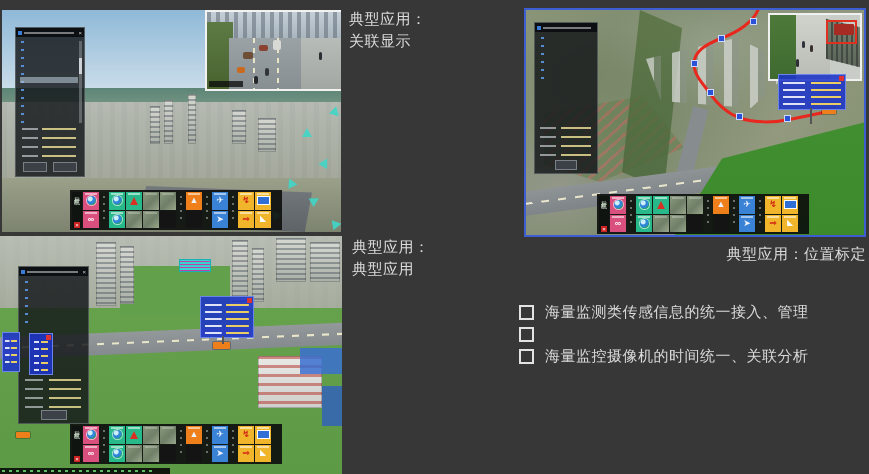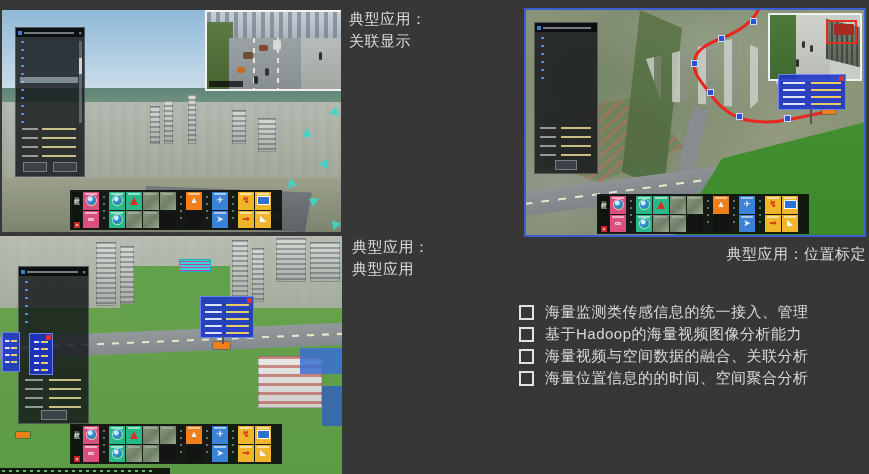--- a/index.html
+++ b/index.html
@@ -532,24 +532,19 @@
   </div>
   <div class="cap cap-tr">典型应用：位置标定</div>
 
   <ul class="features">
     <li>
         <span class="checkbox"></span>
         <span>海量监测类传感信息的统一接入、管理</span>
       </li>
     <li>
         <span class="checkbox"></span>
-        <span>基于Hadoop的海量视频图像分析能力</span>
       </li>
     <li>
         <span class="checkbox"></span>
-        <span>海量视频与空间数据的融合、关联分析</span>
-      </li>
-    <li>
-        <span class="checkbox"></span>
-        <span>海量位置信息的的时间、空间聚合分析</span>
+        <span>海量监控摄像机的时间统一、关联分析</span>
       </li>
   </ul>
 </div>
 
 </body></html>

